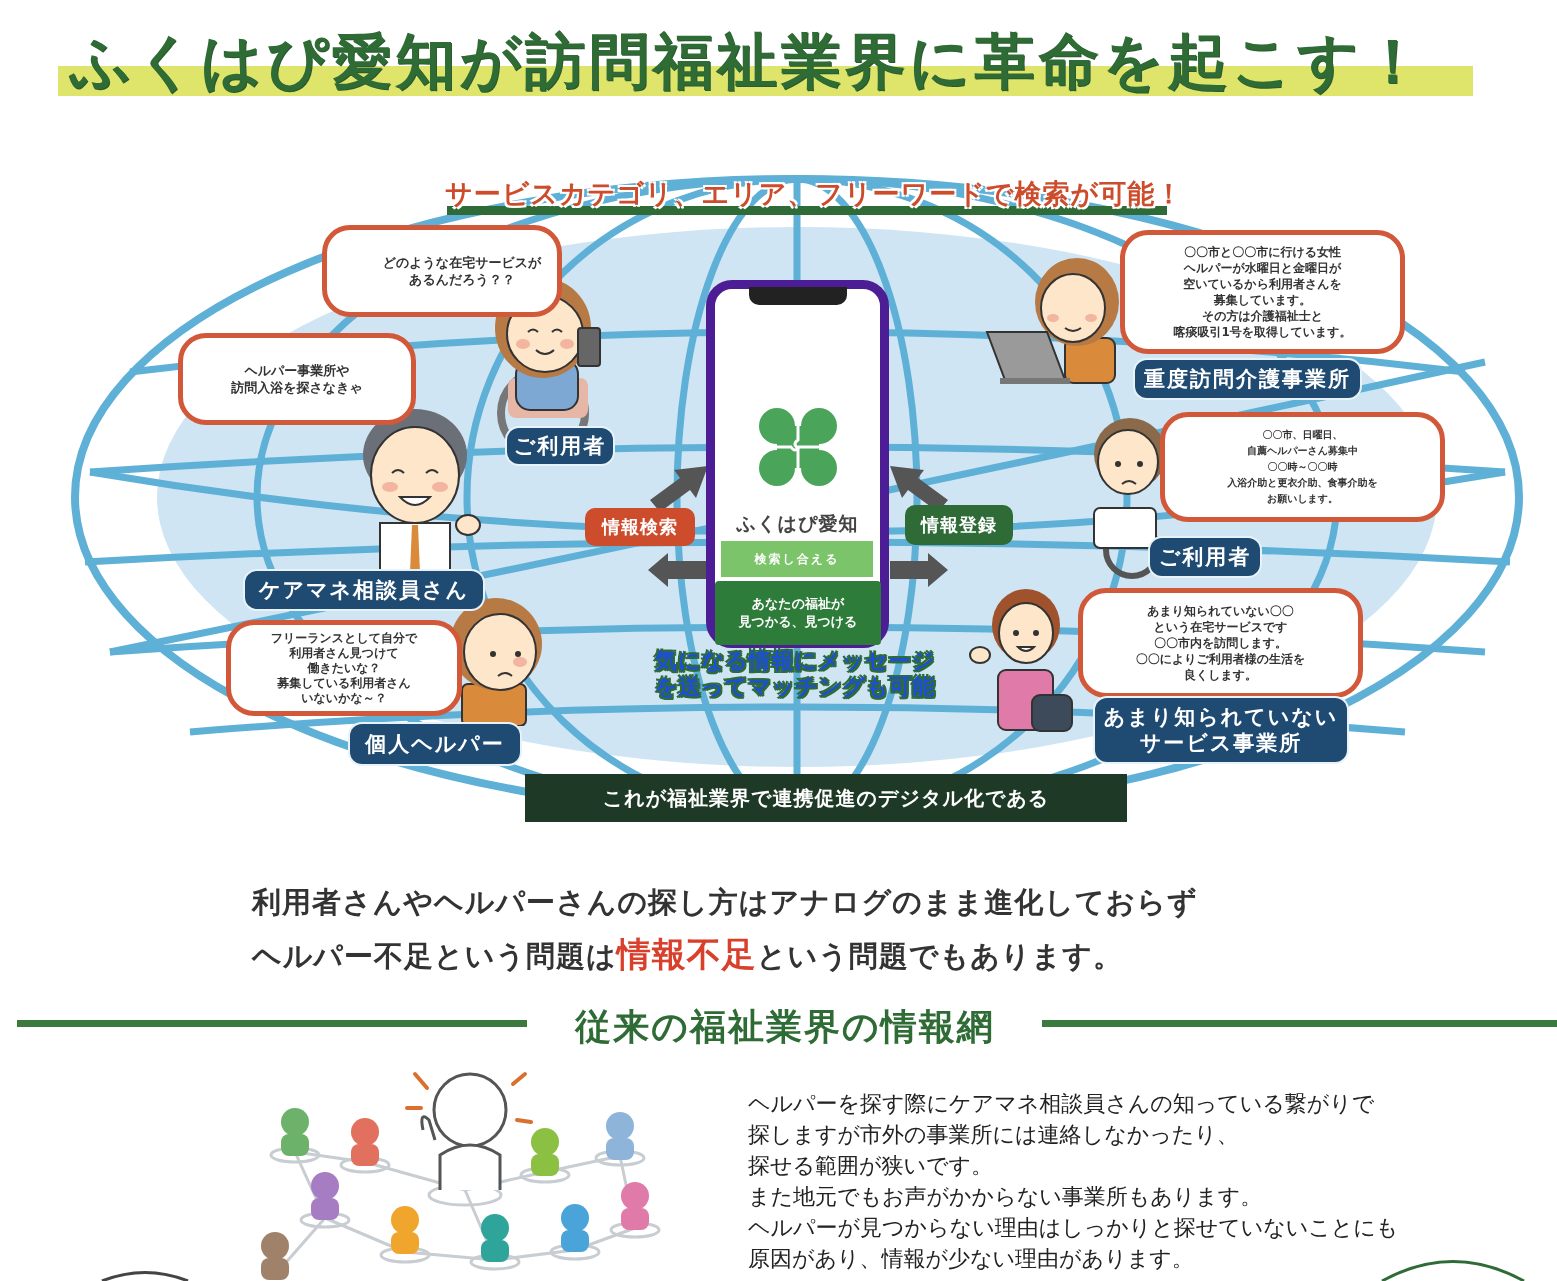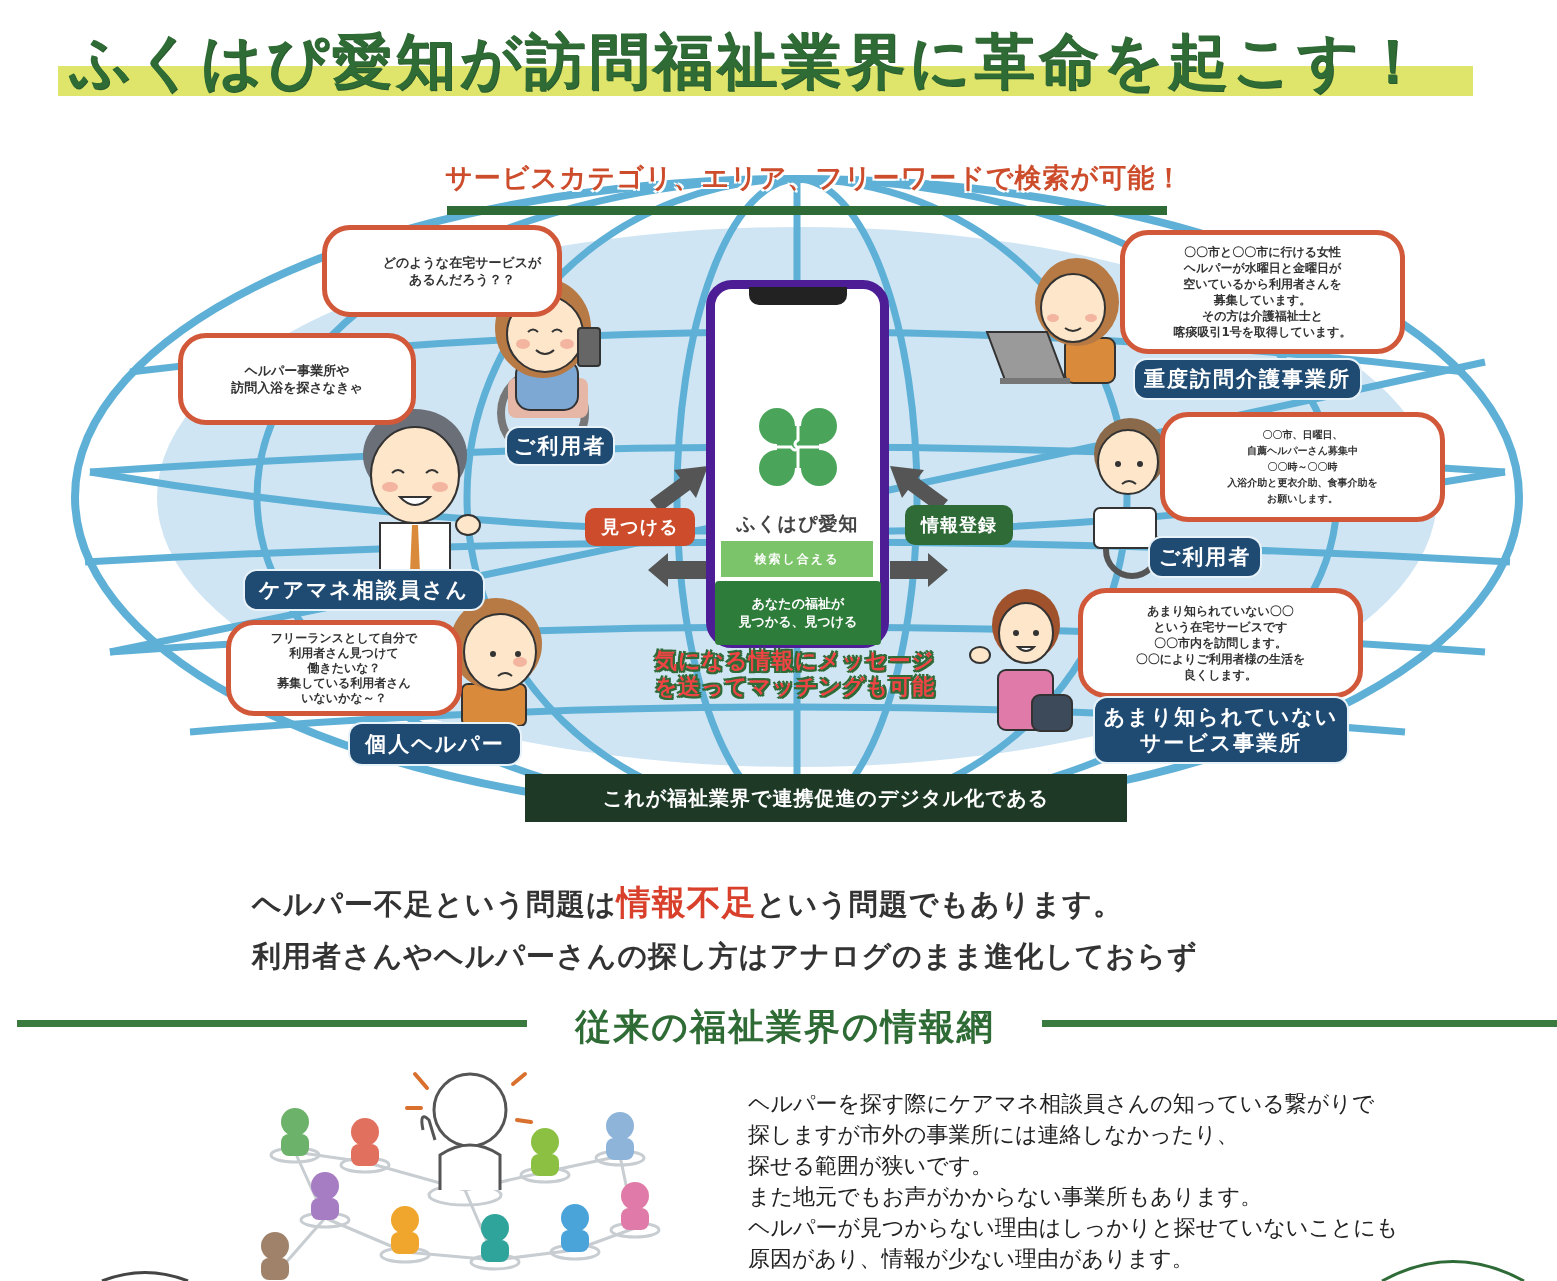--- a/index.html
+++ b/index.html
@@ -8,21 +8,21 @@
 
   .abs { position: absolute; }
 
   
   .headline-bar { position: absolute; left: 58px; top: 66px; width: 1415px; height: 30px; background: #dfe56a; }
   .headline { position: absolute; left: 70px; top: 20px; width: 1420px; font-size: 60px; font-weight: bold; color: #2f6b35; letter-spacing: 4px; white-space: nowrap; line-height: 82px; text-shadow: 1px 1px 0 #2a5a2e; }
 
   
   .globe { position: absolute; left: 70px; top: 172px; width: 1455px; height: 650px; }
 
-  .search-caption { position: absolute; left: 445px; top: 160px; width: 722px; text-align: center; font-size: 27px; font-weight: bold; color: #cc4c2b; letter-spacing: 1px; white-space: nowrap; text-shadow: -2px -2px 0 #fff, 2px -2px 0 #fff, -2px 2px 0 #fff, 2px 2px 0 #fff; z-index: 3; }
+  .search-caption { position: absolute; left: 445px; top: 176px; width: 722px; text-align: center; font-size: 27px; font-weight: bold; color: #cc4c2b; letter-spacing: 1px; white-space: nowrap; text-shadow: -2px -2px 0 #fff, 2px -2px 0 #fff, -2px 2px 0 #fff, 2px 2px 0 #fff; z-index: 3; }
   .search-underline { position: absolute; left: 447px; top: 206px; width: 720px; height: 9px; background: #2e6b37; z-index: 2; }
 
   
   .bubble { position: absolute; background: #fff; border: 5px solid #d2583a; border-radius: 28px; display: flex; align-items: center; justify-content: center; text-align: center; font-size: 13px; line-height: 17px; color: #333; white-space: pre-line; z-index: 4; font-weight: bold; }
 
   
   .navy-label { position: absolute; background: #1f4a72; color: #fff; border-radius: 12px; font-size: 21px; font-weight: bold; display: flex; align-items: center; justify-content: center; text-align: center; line-height: 26px; letter-spacing: 2px; white-space: pre-line; z-index: 5; box-shadow: 0 0 0 2px #e8f2f9; }
 
   
   .char { position: absolute; z-index: 3; }
@@ -32,21 +32,21 @@
   .phone-notch { position: absolute; left: 34px; top: -2px; width: 98px; height: 18px; background: #222; border-radius: 0 0 10px 10px; }
   .phone-logo-text { position: absolute; left: 0; top: 222px; width: 100%; text-align: center; font-size: 19px; font-weight: bold; color: #444; letter-spacing: 1px; }
   .phone-btn1 { position: absolute; left: 6px; top: 252px; width: 152px; height: 36px; background: #7cc46a; color: #fff; font-weight: bold; font-size: 12px; display: flex; align-items: center; justify-content: center; letter-spacing: 2px; }
   .phone-btn2 { position: absolute; left: 0; top: 292px; width: 166px; height: 64px; background: #2e7c3a; color: #fff; font-weight: bold; font-size: 13px; display: flex; align-items: center; justify-content: center; text-align: center; line-height: 18px; white-space: pre-line; border-radius: 4px; }
 
   .pill-red { position: absolute; left: 585px; top: 508px; width: 110px; height: 38px; background: #cc4c2b; border-radius: 10px; color: #fff; font-weight: bold; font-size: 18px; display: flex; align-items: center; justify-content: center; letter-spacing: 1px; z-index: 5; }
   .pill-green { position: absolute; left: 905px; top: 505px; width: 108px; height: 40px; background: #2e6b37; border-radius: 10px; color: #fff; font-weight: bold; font-size: 18px; display: flex; align-items: center; justify-content: center; letter-spacing: 1px; z-index: 5; }
 
   .arrow { position: absolute; z-index: 5; }
 
-  .message-caption { position: absolute; left: 640px; top: 648px; width: 310px; text-align: center; font-size: 22px; font-weight: bold; color: #ef4444; line-height: 26px; white-space: pre-line; text-shadow: -2px -2px 0 #2e6b37, 2px -2px 0 #2e6b37, -2px 2px 0 #2e6b37, 2px 2px 0 #2e6b37, 0 2px 0 #2e6b37, 2px 0 0 #2e6b37; z-index: 6; letter-spacing: 1px; }
+  .message-caption { position: absolute; left: 640px; top: 648px; width: 310px; text-align: center; font-size: 22px; font-weight: bold; color: #1d4ed8; line-height: 26px; white-space: pre-line; text-shadow: -2px -2px 0 #2e6b37, 2px -2px 0 #2e6b37, -2px 2px 0 #2e6b37, 2px 2px 0 #2e6b37, 0 2px 0 #2e6b37, 2px 0 0 #2e6b37; z-index: 6; letter-spacing: 1px; }
 
   .digital-banner { position: absolute; left: 525px; top: 774px; width: 602px; height: 48px; background: #1e3a26; color: #fff; font-size: 20px; font-weight: bold; display: flex; align-items: center; justify-content: center; letter-spacing: 1px; z-index: 6; }
 
   
   .statement { position: absolute; left: 252px; top: 876px; font-size: 29px; font-weight: bold; color: #333; line-height: 52px; letter-spacing: 1px; white-space: nowrap; }
   .statement .accent { color: #d9402b; font-size: 34px; }
 
   
   .rule-left { position: absolute; left: 17px; top: 1020px; width: 510px; height: 7px; background: #3a7a3f; }
   .rule-right { position: absolute; left: 1042px; top: 1020px; width: 515px; height: 7px; background: #3a7a3f; }
@@ -191,21 +191,21 @@
 <svg class="arrow" style="left:648px; top:553px;" width="58" height="34" viewBox="0 0 58 34">
   <polygon points="0,17 20,0 20,8 58,8 58,26 20,26 20,34" fill="#555"></polygon>
 </svg>
 <svg class="arrow" style="left:888px; top:462px;" width="60" height="50" viewBox="0 0 60 50">
   <polygon points="60,38 30,16 36,8 2,4 14,36 20,28 50,50" fill="#555"></polygon>
 </svg>
 <svg class="arrow" style="left:890px; top:553px;" width="58" height="34" viewBox="0 0 58 34">
   <polygon points="58,17 38,0 38,8 0,8 0,26 38,26 38,34" fill="#555"></polygon>
 </svg>
 
-<div class="pill-red">見つける</div>
+<div class="pill-red">情報検索</div>
 <div class="pill-green">情報登録</div>
 
 <div class="phone">
   <div class="phone-notch"></div>
   <svg style="position:absolute; left:40px; top:115px;" width="86" height="86" viewBox="0 0 86 86">
     <g fill="#4aa45a">
       <circle cx="22" cy="22" r="18"></circle>
         <circle cx="64" cy="22" r="18"></circle>
       <circle cx="22" cy="64" r="18"></circle>
         <circle cx="64" cy="64" r="18"></circle>
@@ -220,22 +220,22 @@
   <div class="phone-btn1">検索し合える</div>
   <div class="phone-btn2">あなたの福祉が
 見つかる、見つける</div>
 </div>
 
 <div class="message-caption">気になる情報にメッセージ
 を送ってマッチングも可能</div>
 <div class="digital-banner">これが福祉業界で連携促進のデジタル化である</div>
 
 <div class="statement">
+  <div>利用者さんやヘルパーさんの探し方はアナログのまま進化しておらず</div>
   <div><span>ヘルパー不足という問題は</span><span class="accent">情報不足</span><span>という問題でもあります。</span></div>
-  <div>利用者さんやヘルパーさんの探し方はアナログのまま進化しておらず</div>
 </div>
 
 <div class="rule-left"></div>
 <div class="section-title">従来の福祉業界の情報網</div>
 <div class="rule-right"></div>
 
 <svg class="abs" style="left:255px; top:1060px;" width="420" height="221" viewBox="0 0 420 221">
   <g stroke="#c8cdd2" stroke-width="3" fill="none">
     <line x1="40" y1="92" x2="110" y2="102"></line>
       <line x1="110" y1="102" x2="210" y2="130"></line>

